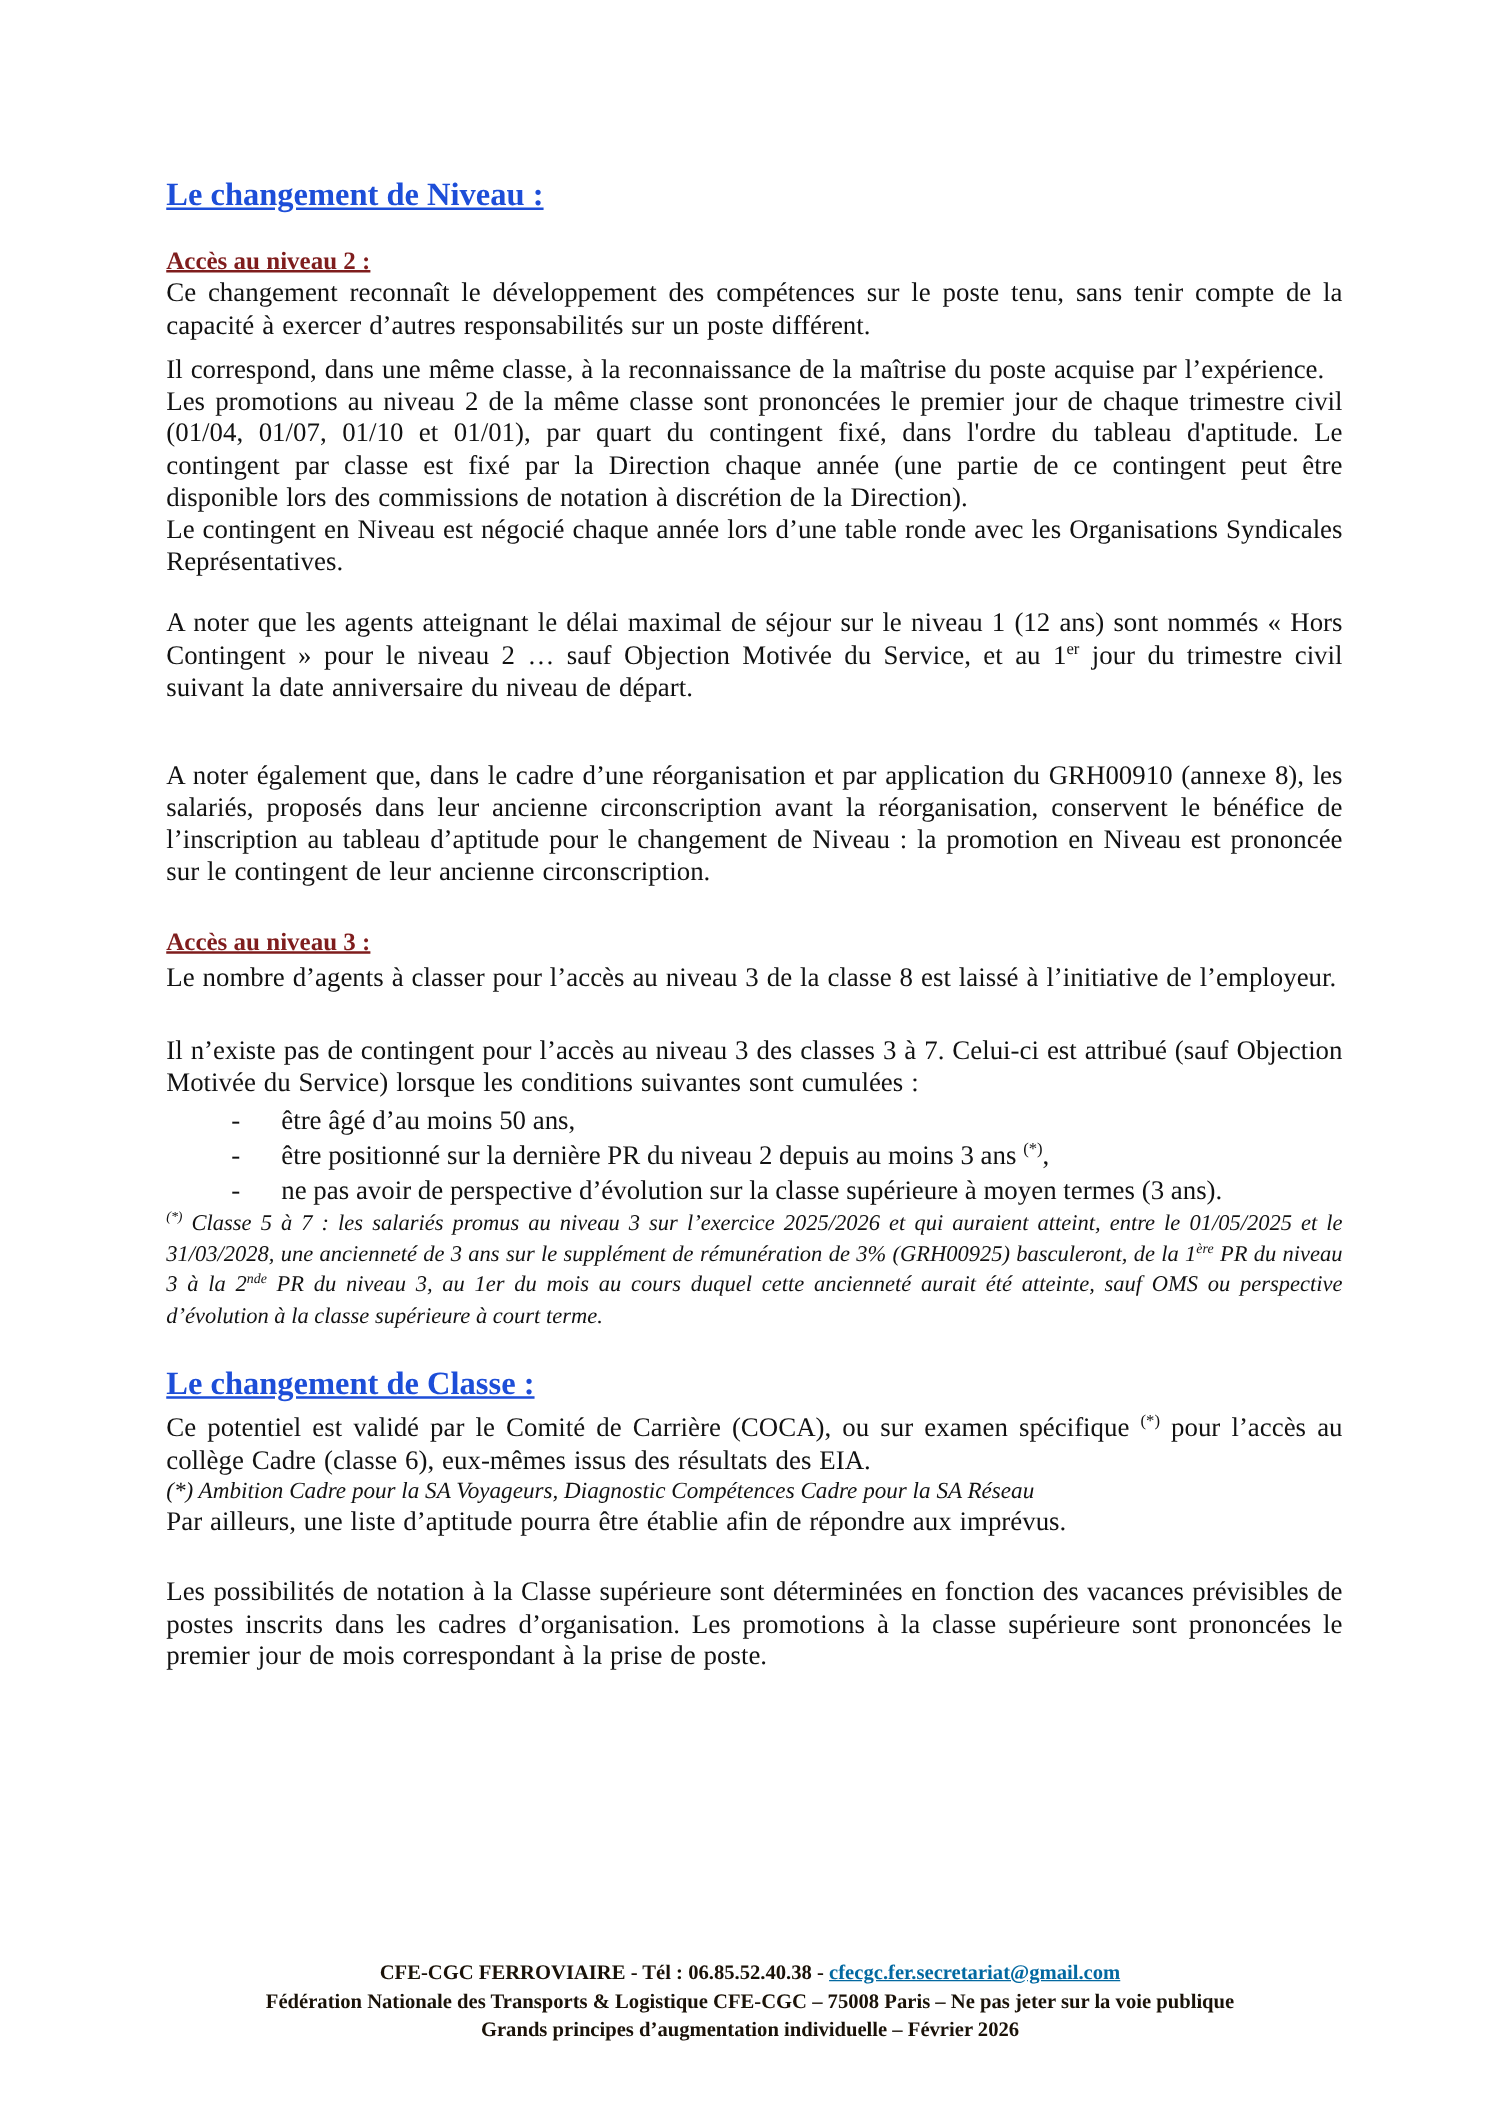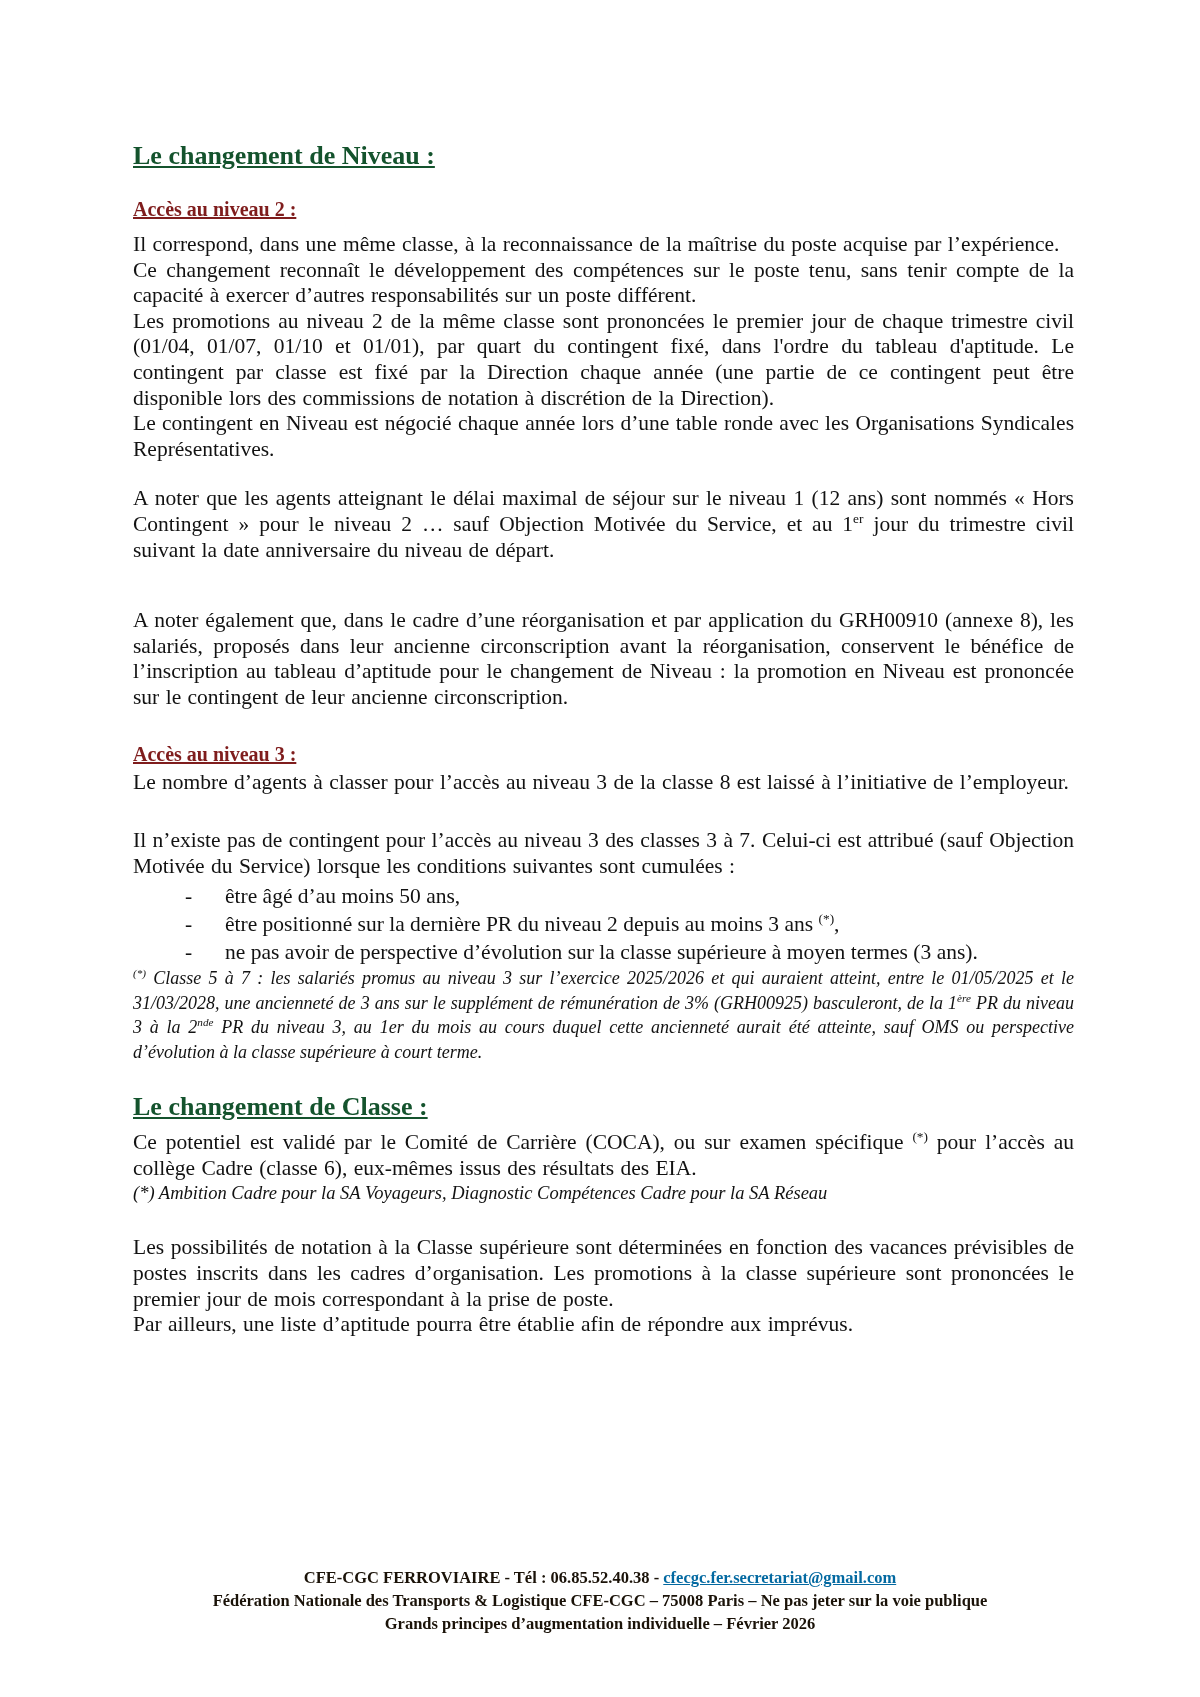--- a/index.html
+++ b/index.html
@@ -17,21 +17,21 @@
     left: 133px;
     top: 0;
     width: 941px;
     padding-top: 141px;
   }
   .doc-title {
     font-size: 26px;
     line-height: 30px;
     font-weight: bold;
     text-decoration: underline;
-    color: #14532d;
+    color: #1d4ed8;
   }
   .subheading {
     font-size: 20px;
     line-height: 25px;
     font-weight: bold;
     text-decoration: underline;
     color: #7f1d1d;
   }
   .body-p {
     margin: 0;
@@ -97,22 +97,22 @@
 </head>
 <body>
 
 <div class="page">
   <div class="content">
 
     <div class="doc-title">Le changement de Niveau :</div>
 
     <div class="subheading mt-h2">Accès au niveau 2 :</div>
 
+    <p class="body-p">Ce changement reconnaît le développement des compétences sur le poste tenu, sans tenir compte de la capacité à exercer d’autres responsabilités sur un poste différent.</p>
     <p class="body-p mt-10">Il correspond, dans une même classe, à la reconnaissance de la maîtrise du poste acquise par l’expérience.</p>
-    <p class="body-p">Ce changement reconnaît le développement des compétences sur le poste tenu, sans tenir compte de la capacité à exercer d’autres responsabilités sur un poste différent.</p>
     <p class="body-p">Les promotions au niveau 2 de la même classe sont prononcées le premier jour de chaque trimestre civil (01/04, 01/07, 01/10 et 01/01), par quart du contingent fixé, dans l'ordre du tableau d'aptitude. Le contingent par classe est fixé par la Direction chaque année (une partie de ce contingent peut être disponible lors des commissions de notation à discrétion de la Direction).</p>
     <p class="body-p">Le contingent en Niveau est négocié chaque année lors d’une table ronde avec les Organisations Syndicales Représentatives.</p>
 
     <p class="body-p mt-24"><span>A noter que les agents atteignant le délai maximal de séjour sur le niveau 1 (12 ans) sont nommés « Hors Contingent » pour le niveau 2 … sauf Objection Motivée du Service, et au 1</span><sup class="sup">er</sup><span> jour du trimestre civil suivant la date anniversaire du niveau de départ.</span></p>
 
     <p class="body-p mt-45">A noter également que, dans le cadre d’une réorganisation et par application du GRH00910 (annexe 8), les salariés, proposés dans leur ancienne circonscription avant la réorganisation, conservent le bénéfice de l’inscription au tableau d’aptitude pour le changement de Niveau : la promotion en Niveau est prononcée sur le contingent de leur ancienne circonscription.</p>
 
     <div class="subheading mt-31">Accès au niveau 3 :</div>
 
     <p class="body-p mt-3">Le nombre d’agents à classer pour l’accès au niveau 3 de la classe 8 est laissé à l’initiative de l’employeur.</p>
@@ -139,22 +139,22 @@
 
     <p class="footnote mt-2"><sup class="sup">(*)</sup><span> Classe 5 à 7 : les salariés promus au niveau 3 sur l’exercice 2025/2026 et qui auraient atteint, entre le 01/05/2025 et le 31/03/2028, une ancienneté de 3 ans sur le supplément de rémunération de 3% (GRH00925) basculeront, de la 1</span><sup class="sup">ère</sup><span> PR du niveau 3 à la 2</span><sup class="sup">nde</sup><span> PR du niveau 3, au 1er du mois au cours duquel cette ancienneté aurait été atteinte, sauf OMS ou perspective d’évolution à la classe supérieure à court terme.</span></p>
 
     <div class="doc-title mt-28">Le changement de Classe :</div>
 
 
     <p class="body-p mt-8"><span>Ce potentiel est validé par le Comité de Carrière (COCA), ou sur examen spécifique </span><sup class="sup">(*)</sup><span> pour l’accès au collège Cadre (classe 6), eux-mêmes issus des résultats des EIA.</span></p>
 
     <p class="side-note">(*) Ambition Cadre pour la SA Voyageurs, Diagnostic Compétences Cadre pour la SA Réseau</p>
 
+    <p class="body-p">Par ailleurs, une liste d’aptitude pourra être établie afin de répondre aux imprévus.</p>
     <p class="body-p mt-30">Les possibilités de notation à la Classe supérieure sont déterminées en fonction des vacances prévisibles de postes inscrits dans les cadres d’organisation. Les promotions à la classe supérieure sont prononcées le premier jour de mois correspondant à la prise de poste.</p>
-    <p class="body-p">Par ailleurs, une liste d’aptitude pourra être établie afin de répondre aux imprévus.</p>
 
   </div>
 
   <div class="footer">
     <div><span>CFE-CGC FERROVIAIRE - Tél : 06.85.52.40.38 - </span><a class="email" href="#">cfecgc.fer.secretariat@gmail.com</a></div>
     <div>Fédération Nationale des Transports &amp; Logistique CFE-CGC – 75008 Paris – Ne pas jeter sur la voie publique</div>
     <div>Grands principes d’augmentation individuelle – Février 2026</div>
   </div>
 </div>
 

